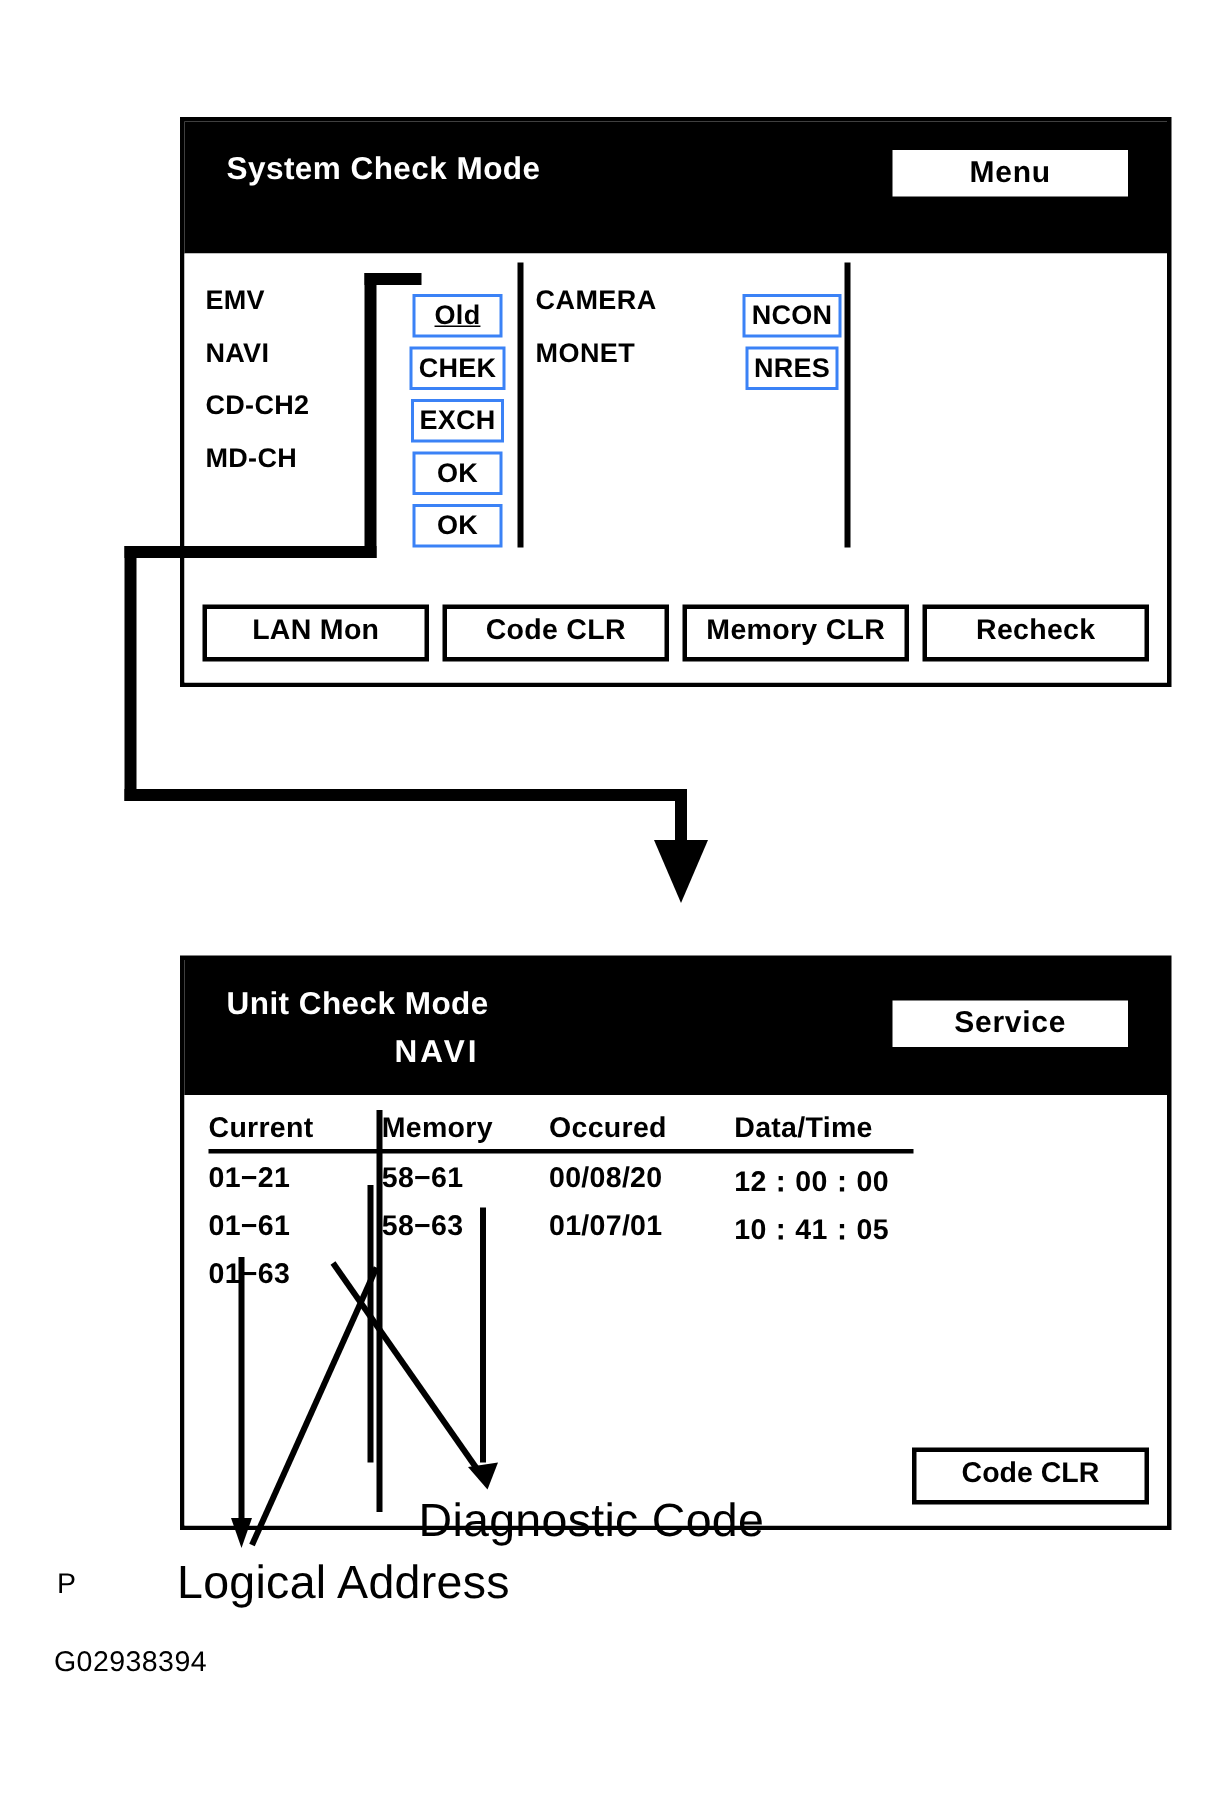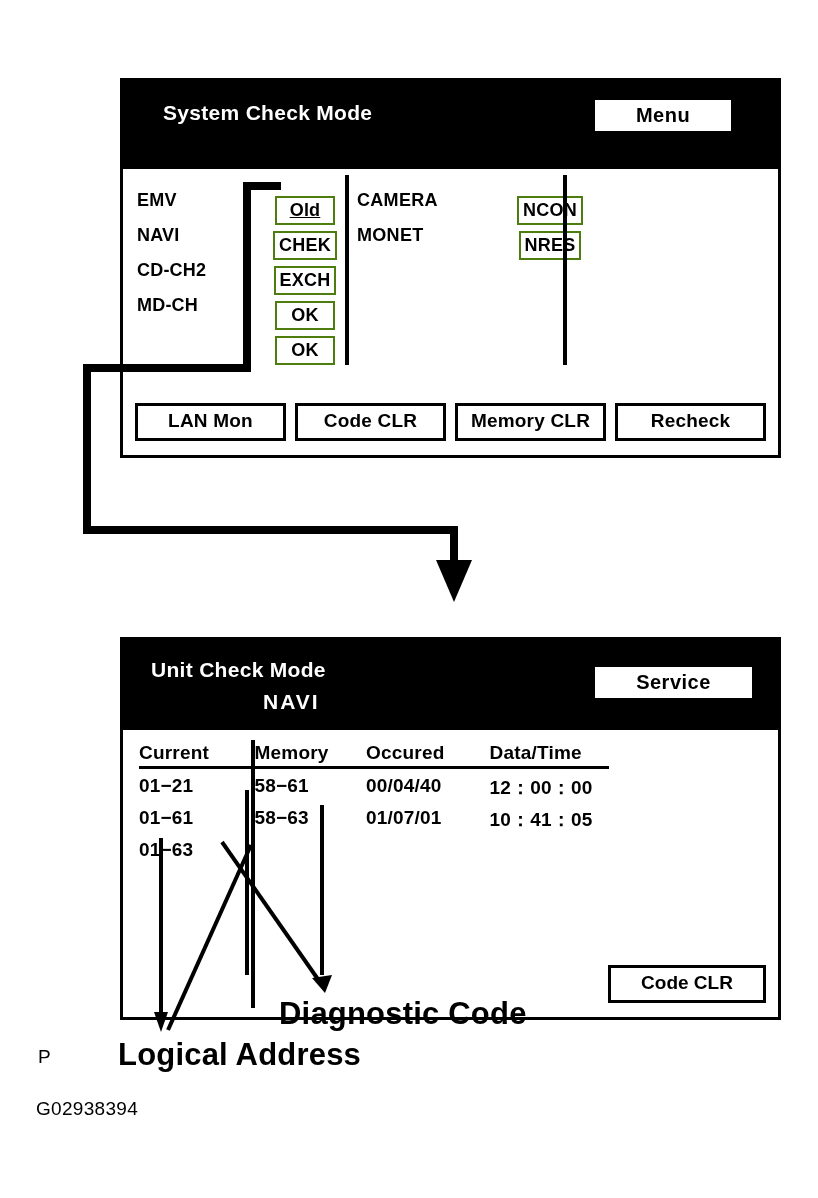--- a/index.html
+++ b/index.html
@@ -56,22 +56,22 @@
 
   .panel-body {
     position: absolute;
     left: 0; right: 0;
     background: #ffffff;
   }
 
   
   #panel1 { left: 120px; top: 78px; width: 661px; height: 380px; }
   #panel1 .panel-header { position:absolute; left:0; top:0; right:0; height: 88px; }
-  #panel1 .panel-title { left: 40px; top: 20px; font-size: 21px; }
-  #panel1 .hdr-button { left: 472px; top: 19px; width: 136px; height: 31px; font-size: 20px; }
+  #panel1 .panel-title { left: 28px; top: 20px; font-size: 21px; }
+  #panel1 .hdr-button { left: 472px; top: 19px; width: 157px; height: 31px; font-size: 20px; }
 
   #panel1 .panel-body { top: 88px; bottom: 0; }
 
   .unit-list {
     position: absolute;
     left: 14px;
     top: 14px;
     width: 120px;
   }
   .unit-row {
@@ -89,21 +89,21 @@
     top: 12px;
     width: 68px;
   }
   .status-cell {
     height: 35px;
     display: flex;
     align-items: center;
     justify-content: center;
   }
   .status-box {
-    border: 2px solid #4d7c0f;
+    border: 2px solid #3b82f6;
     box-sizing: border-box;
     font-size: 18px;
     font-weight: bold;
     line-height: 1;
     padding: 3px 4px 4px 4px;
     min-width: 60px;
     text-align: center;
     background: #ffffff;
     letter-spacing: 0.2px;
     margin-top: 24px;
@@ -129,21 +129,21 @@
     height: 35px;
     font-size: 18px;
     font-weight: bold;
     line-height: 35px;
     white-space: nowrap;
     letter-spacing: 0.3px;
   }
 
   .net-col {
     position: absolute;
-    left: 392px;
+    left: 370px;
     top: 12px;
     width: 70px;
   }
   .net-cell {
     height: 35px;
     display: flex;
     align-items: center;
     justify-content: center;
   }
 
@@ -255,21 +255,20 @@
     width: 818px; height: 1198px;
     pointer-events: none;
   }
 
   
   .caption {
     position: absolute;
     font-size: 31px;
     white-space: nowrap;
     letter-spacing: 0.2px;
-    font-weight: bold;
   }
   #cap-diagnostic { left: 279px; top: 996px; }
   #cap-logical    { left: 118px; top: 1037px; }
   #cap-p {
     position: absolute;
     left: 38px; top: 1046px;
     font-size: 19px;
   }
   #fig-id {
     position: absolute;
@@ -367,21 +366,21 @@
       <div class="ct-head">
         <div class="col-current">Current</div>
         <div class="col-memory">Memory</div>
         <div class="col-occured">Occured</div>
         <div class="col-datetime">Data/Time</div>
       </div>
 
       <div class="ct-row">
         <div class="col-current">01−21</div>
         <div class="col-memory">58−61</div>
-        <div class="col-occured">00/04/40</div>
+        <div class="col-occured">00/08/20</div>
         <div class="col-datetime">12：00：00</div>
       </div>
 
       <div class="ct-row">
         <div class="col-current">01−61</div>
         <div class="col-memory">58−63</div>
         <div class="col-occured">01/07/01</div>
         <div class="col-datetime">10：41：05</div>
       </div>
 

